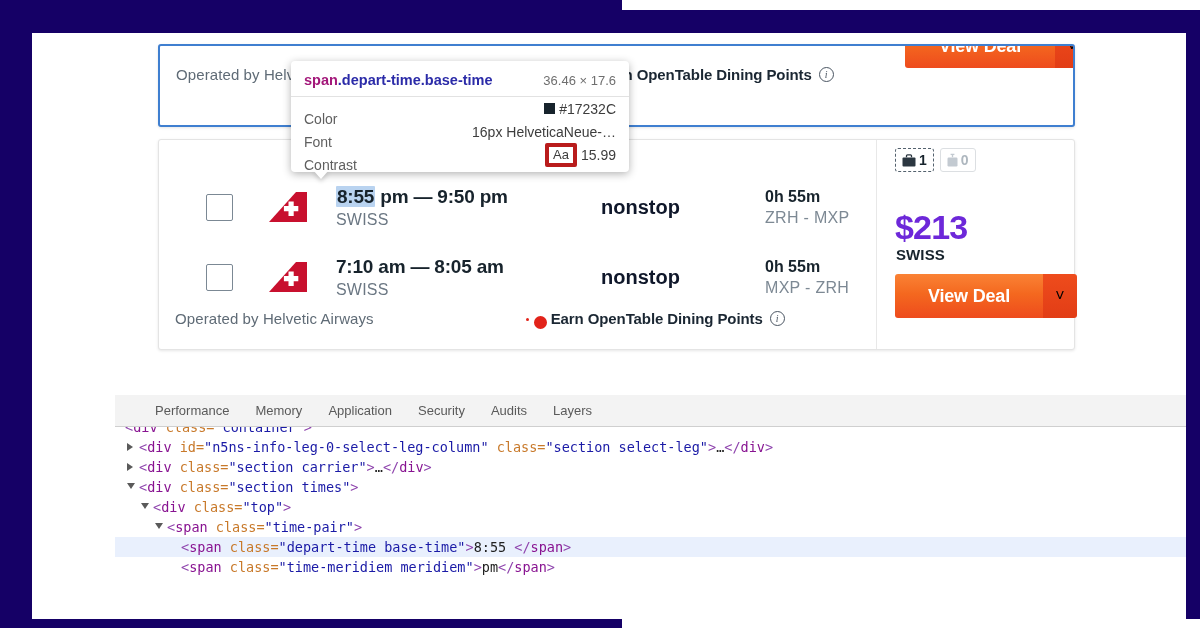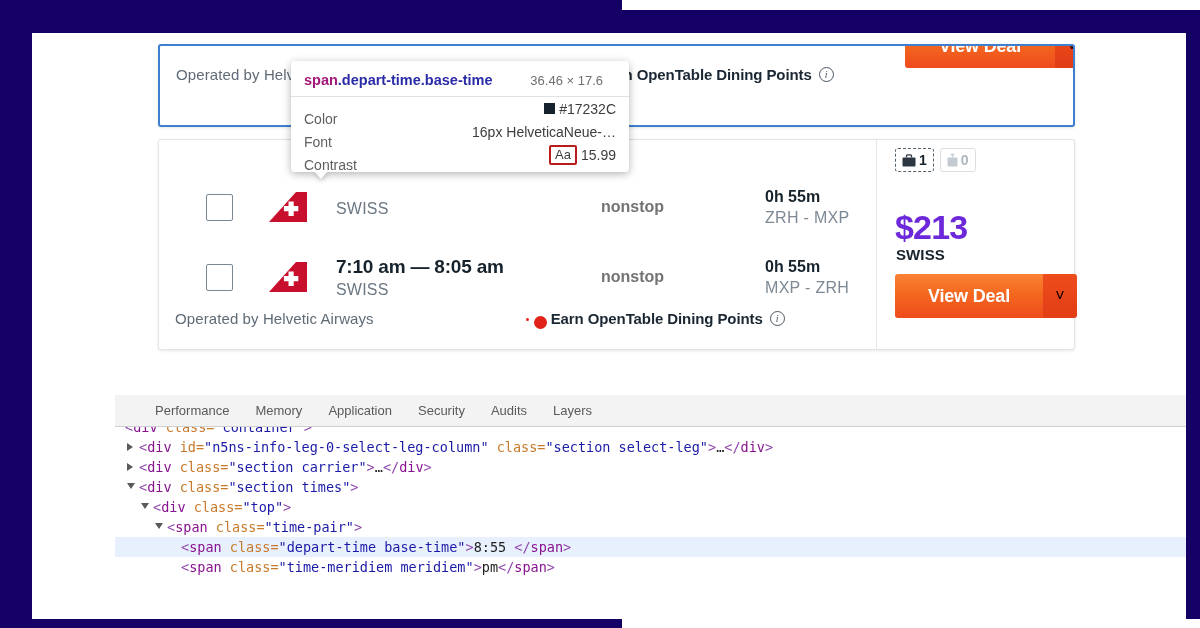--- a/index.html
+++ b/index.html
@@ -85,21 +85,21 @@
   }
   .chk {
     width:27px; height:27px; border:1px solid #7b8894;
     border-radius:2px; background:#fff; margin-left:47px; flex:none;
   }
   .carrier-logo { width:46px; margin-left:32px; flex:none; display:flex; justify-content:center; }
   .times-col { margin-left:25px; width:265px; flex:none; }
   .time-line { font-size:19px; font-weight:bold; color:#17232c; white-space:nowrap; letter-spacing:-0.2px; }
   .hl { background:#b9d3f0; padding:0 1px; border-radius:1px; }
   .carrier-name { font-size:16px; color:#6b7783; margin-top:3px; letter-spacing:0.2px; }
-  .stops-col { width:140px; flex:none; font-size:16px; font-weight:bold; color:#737373; }
+  .stops-col { width:140px; flex:none; font-size:20px; font-weight:bold; color:#0f172a; }
   .dur-col { flex:none;margin-left:24px; }
   .dur { font-size:16px; font-weight:bold; color:#17232c; }
   .route { font-size:16px; color:#7d8994; margin-top:3px; letter-spacing:0.3px; }
 
   
   #price-panel {
     position:absolute; right:0; top:0; width:198px; height:209px;
     border-left:1px solid #e8e8e8;
     padding-left:18px;
   }
@@ -184,34 +184,34 @@
   #tt-arrow {
     position:absolute; left:313px; top:170px;
     width:0; height:0;
     border-style:solid; border-width:9px 8px 0 8px;
     border-color:#ffffff transparent transparent transparent;
     filter:drop-shadow(0 3px 2px rgba(0,0,0,0.16));
     z-index:41;
   }
   #tt-head {
     display:flex; align-items:baseline; justify-content:space-between;
-    padding:10px 26px 7px 13px; border-bottom:1px solid #e2e2e2;
+    padding:10px 13px 7px 13px; border-bottom:1px solid #e2e2e2;
   }
   .tt-sel-tag { color:#a3187a; font-size:14.5px; font-weight:bold; }
   .tt-sel-cls { color:#2b2ba8; font-size:14.5px; font-weight:bold; }
   .tt-dims { color:#6f6f6f; font-size:13px; }
   .tt-row {
     display:flex; align-items:center; justify-content:space-between;
     padding:1px 13px; height:23px;
   }
   .tt-key { color:#5f5f5f; font-size:14px;margin-top:20px; }
   .tt-val { color:#3d3d3d; font-size:14px; display:flex; align-items:center; gap:4px; }
   .swatch { width:11px; height:11px; background:#17232c; display:inline-block; }
   .aa-box {
-    border:2px solid #b91c1c; border-radius:2px;
+    border:4px solid #b91c1c; border-radius:2px;
     padding:0px 4px; font-size:13px; color:#3d3d3d; line-height:16px;
   }
 </style>
 </head>
 <body>
 
 <div id="navy-frame"></div>
 <div id="white-top-right"></div>
 <div id="white-bottom-right"></div>
 
@@ -241,20 +241,21 @@
 
         <div class="flight-row" style="top:34px;">
           <div class="chk"></div>
           <div class="carrier-logo">
             <svg width="44" height="36" viewBox="0 0 44 36" aria-hidden="true">
               <path d="M3 33 L30 3 L41 3 L41 33 Z" fill="#C8102E"></path>
               <path d="M22.5 12.5 h5.2 v4.6 h4.6 v5.2 h-4.6 v4.6 h-5.2 v-4.6 h-4.6 v-5.2 h4.6 z" fill="#ffffff"></path>
             </svg>
           </div>
           <div class="times-col">
+            <div class="time-line"><span class="hl">8:55</span><span> pm — 9:50 pm</span></div>
             <div class="carrier-name">SWISS</div>
           </div>
           <div class="stops-col">nonstop</div>
           <div class="dur-col">
             <div class="dur">0h 55m</div>
             <div class="route">ZRH - MXP</div>
           </div>
         </div>
 
         <div class="flight-row" style="top:104px;">

